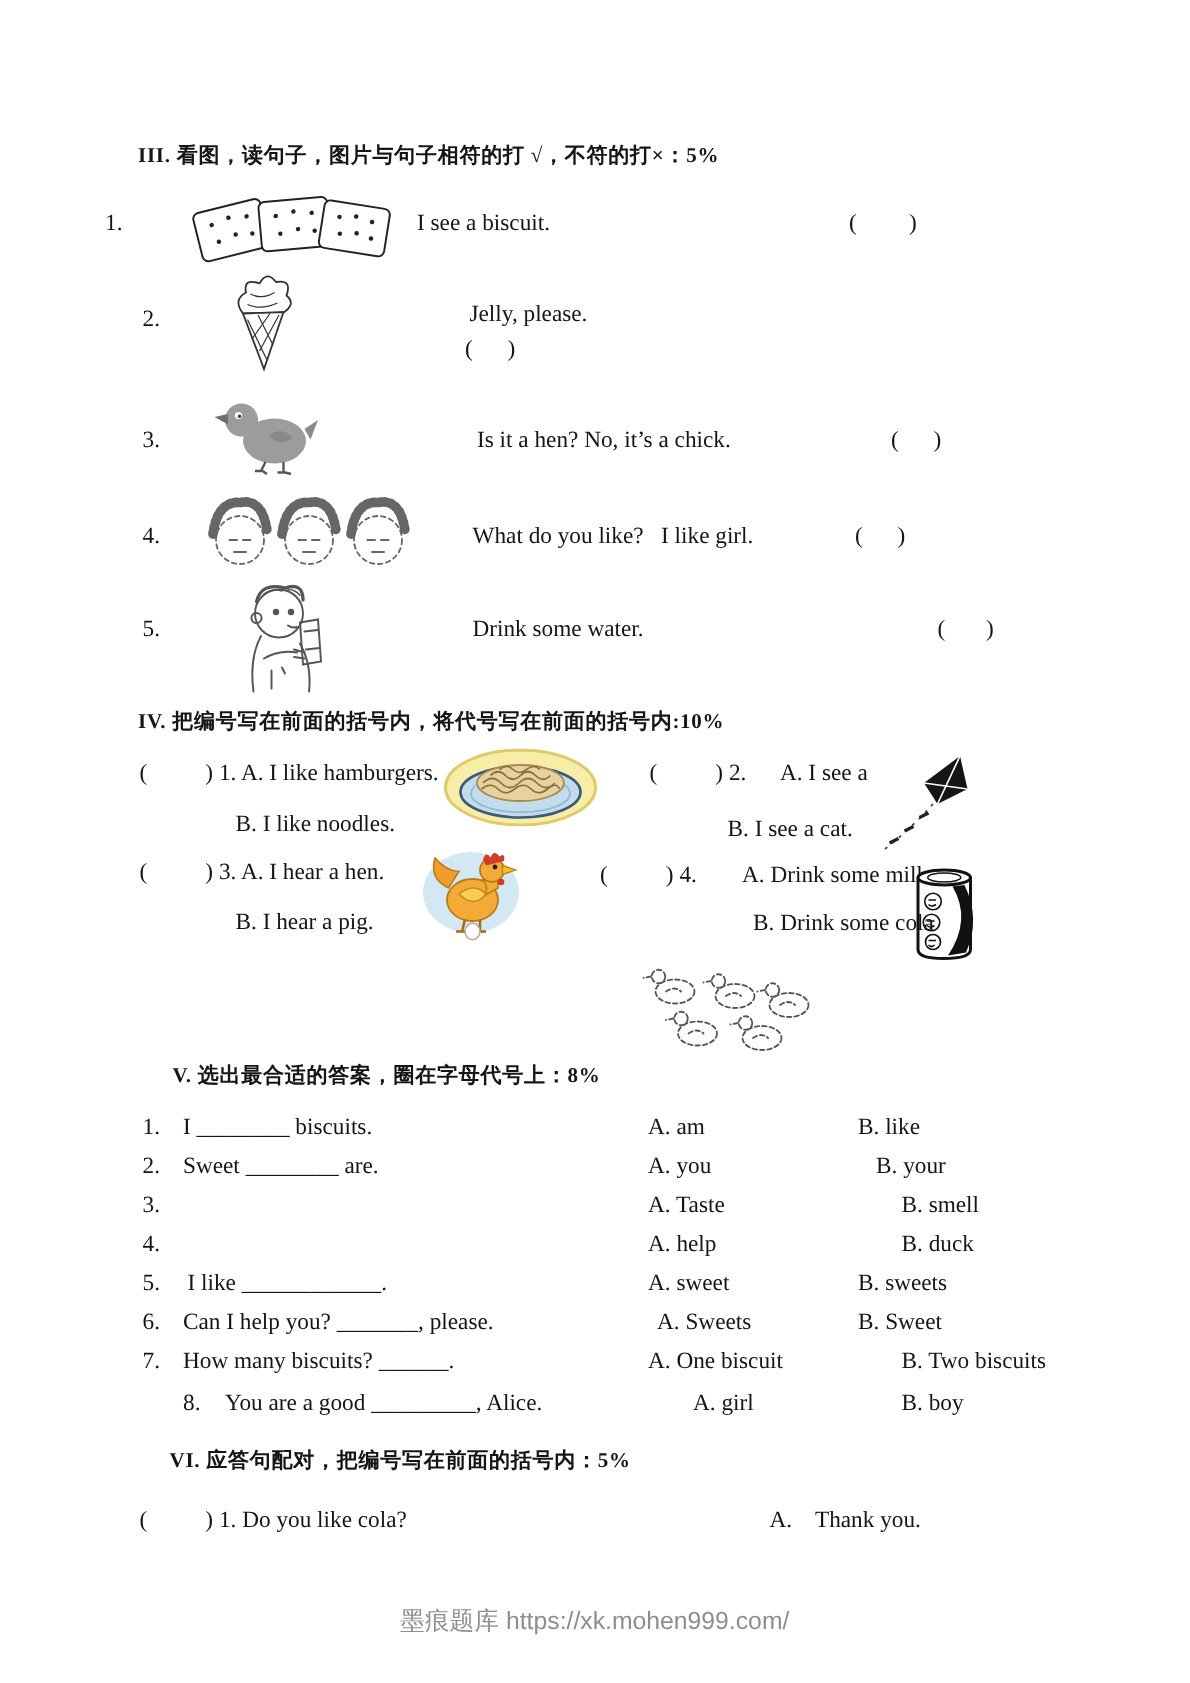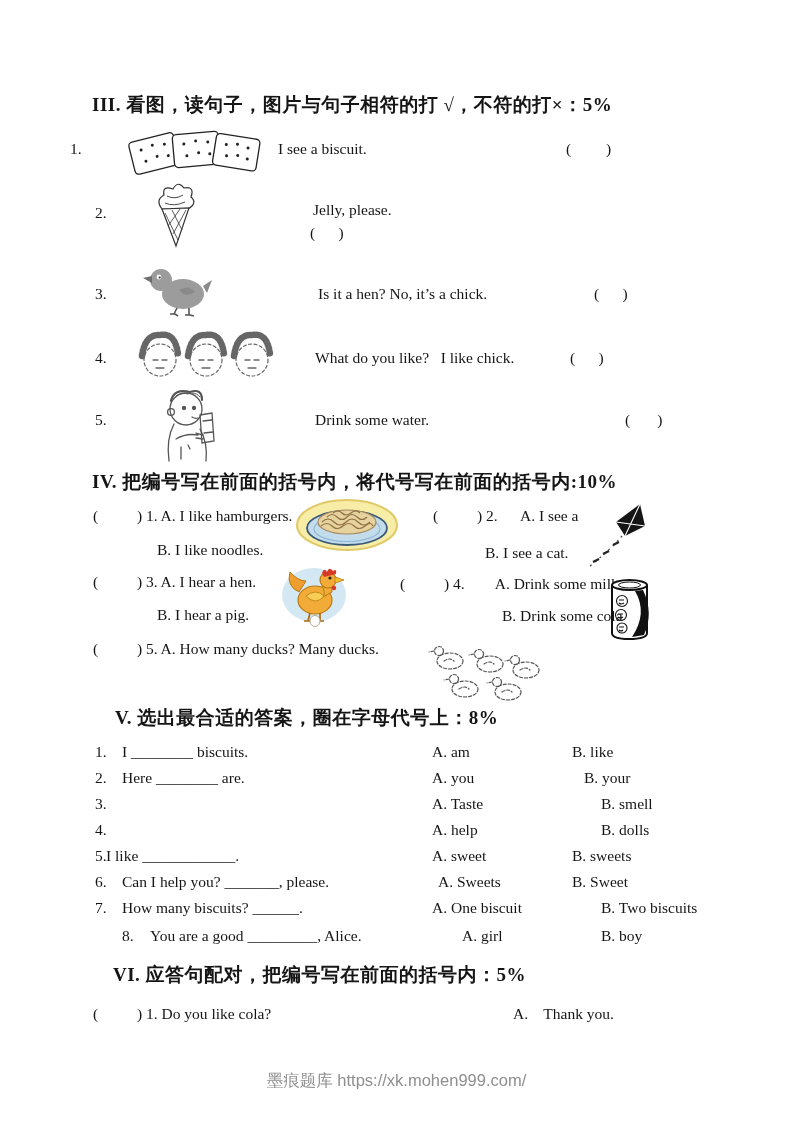--- a/index.html
+++ b/index.html
@@ -1,20 +1,20 @@
 <!DOCTYPE html>
 <html><head>
 <meta charset="utf-8">
 <style>
   *{box-sizing:border-box}
   html,body{margin:0;padding:0;background:#ffffff}
   .page{position:relative;width:793px;height:1122px;background:#ffffff;
         font-family:"Liberation Serif","DejaVu Serif",serif;color:#151515;overflow:hidden}
   .t{position:absolute;white-space:pre;font-size:15.5px;line-height:19px}
-  .cn{font-weight:bold;font-size:19px;letter-spacing:0.5px}
+  .cn{font-weight:bold;font-size:14px;letter-spacing:0.5px}
   .img{position:absolute;line-height:0}
   .footer{position:absolute;left:0;width:100%;text-align:center;
           font-family:"Liberation Sans","DejaVu Sans",sans-serif;
           font-size:16.5px;color:#8e8e8e}
   svg{display:block}
 </style>
 </head>
 <body>
 
 <div class="page">
@@ -104,21 +104,21 @@
         <path d="M17,33 h5 M26,33 h5 M20,41 h8" stroke-width="1.3"></path>
         <circle cx="70" cy="33" r="16" stroke-dasharray="3 2.5" stroke-width="1.2"></circle>
         <path d="M52,29 Q55,7 70,8 Q85,5 88,27" stroke-width="6.5" stroke-dasharray="1.5 2.4"></path>
         <path d="M63,33 h5 M72,33 h5 M66,41 h8" stroke-width="1.3"></path>
         <circle cx="116" cy="33" r="16" stroke-dasharray="3 2.5" stroke-width="1.2"></circle>
         <path d="M98,29 Q101,7 116,8 Q131,5 134,27" stroke-width="6.5" stroke-dasharray="1.5 2.4"></path>
         <path d="M109,33 h5 M118,33 h5 M112,41 h8" stroke-width="1.3"></path>
       </g>
     </svg>
   </div>
-  <div class="t" style="left:315px;top:348px">What do you like?   I like chick.</div>
+  <div class="t" style="left:315px;top:348px">What do you like?   I like girl.</div>
   <div class="t" style="left:570px;top:348px">(      )</div>
 
   <div class="t" style="left:95px;top:410px">5.</div>
   <div class="img" style="left:148px;top:387px">
     <svg width="84" height="80" viewBox="0 0 84 80">
       <g stroke="#555" fill="none" stroke-width="1.3" stroke-linecap="round">
         <circle cx="38" cy="22" r="16"></circle>
         <path d="M23,14 Q26,1 42,5 Q54,1 54,13" stroke-width="2.2"></path>
         <path d="M28,9 q6,-4 12,-2 M44,6 q5,0 8,4" stroke-width="1"></path>
         <circle cx="23" cy="25" r="3.4"></circle>
@@ -193,21 +193,20 @@
         <circle cx="18" cy="26" r="5.5"></circle>
           <circle cx="17" cy="40" r="5.5"></circle>
           <circle cx="18" cy="53" r="5"></circle>
         <path d="M15,25 h5 M15,28 q2,2 5,0 M14,39 h5 M14,42 q2,2 5,0 M15,52 h5 M15,55 q2,2 4,0"></path>
       </g>
     </svg>
   </div>
   <div class="t" style="left:157px;top:605px">B. I hear a pig.</div>
   <div class="t" style="left:502px;top:606px">B. Drink some cola</div>
 
-  <div class="t" style="left:93px;top:639px">(          ) 5. A. How many ducks? Many ducks.</div>
   <div class="img" style="left:423px;top:639px">
     <svg width="128" height="66" viewBox="0 0 128 66">
       <g fill="none" stroke="#555" stroke-width="1.2" stroke-dasharray="3 2" stroke-linecap="round">
         <ellipse cx="27" cy="22" rx="13" ry="8"></ellipse>
           <circle cx="16" cy="12" r="4.5"></circle>
           <path d="M11,12 l-5,1 M21,22 q6,-4 10,0"></path>
         <ellipse cx="67" cy="25" rx="13" ry="8"></ellipse>
           <circle cx="56" cy="15" r="4.5"></circle>
           <path d="M51,15 l-5,1 M61,25 q6,-4 10,0"></path>
         <ellipse cx="103" cy="31" rx="13" ry="8"></ellipse>
@@ -224,34 +223,34 @@
   </div>
 
   <div class="t cn" style="left:115px;top:708px">V. 选出最合适的答案，圈在字母代号上：8%</div>
 
   <div class="t" style="left:95px;top:742px">1.</div>
   <div class="t" style="left:122px;top:742px">I ________ biscuits.</div>
   <div class="t" style="left:432px;top:742px">A. am</div>
   <div class="t" style="left:572px;top:742px">B. like</div>
 
   <div class="t" style="left:95px;top:768px">2.</div>
-  <div class="t" style="left:122px;top:768px">Here ________ are.</div>
+  <div class="t" style="left:122px;top:768px">Sweet ________ are.</div>
   <div class="t" style="left:432px;top:768px">A. you</div>
   <div class="t" style="left:584px;top:768px">B. your</div>
 
   <div class="t" style="left:95px;top:794px">3.</div>
   <div class="t" style="left:432px;top:794px">A. Taste</div>
   <div class="t" style="left:601px;top:794px">B. smell</div>
 
   <div class="t" style="left:95px;top:820px">4.</div>
   <div class="t" style="left:432px;top:820px">A. help</div>
-  <div class="t" style="left:601px;top:820px">B. dolls</div>
+  <div class="t" style="left:601px;top:820px">B. duck</div>
 
   <div class="t" style="left:95px;top:846px">5.</div>
-  <div class="t" style="left:106px;top:846px">I like ____________.</div>
+  <div class="t" style="left:125px;top:846px">I like ____________.</div>
   <div class="t" style="left:432px;top:846px">A. sweet</div>
   <div class="t" style="left:572px;top:846px">B. sweets</div>
 
   <div class="t" style="left:95px;top:872px">6.</div>
   <div class="t" style="left:122px;top:872px">Can I help you? _______, please.</div>
   <div class="t" style="left:438px;top:872px">A. Sweets</div>
   <div class="t" style="left:572px;top:872px">B. Sweet</div>
 
   <div class="t" style="left:95px;top:898px">7.</div>
   <div class="t" style="left:122px;top:898px">How many biscuits? ______.</div>

